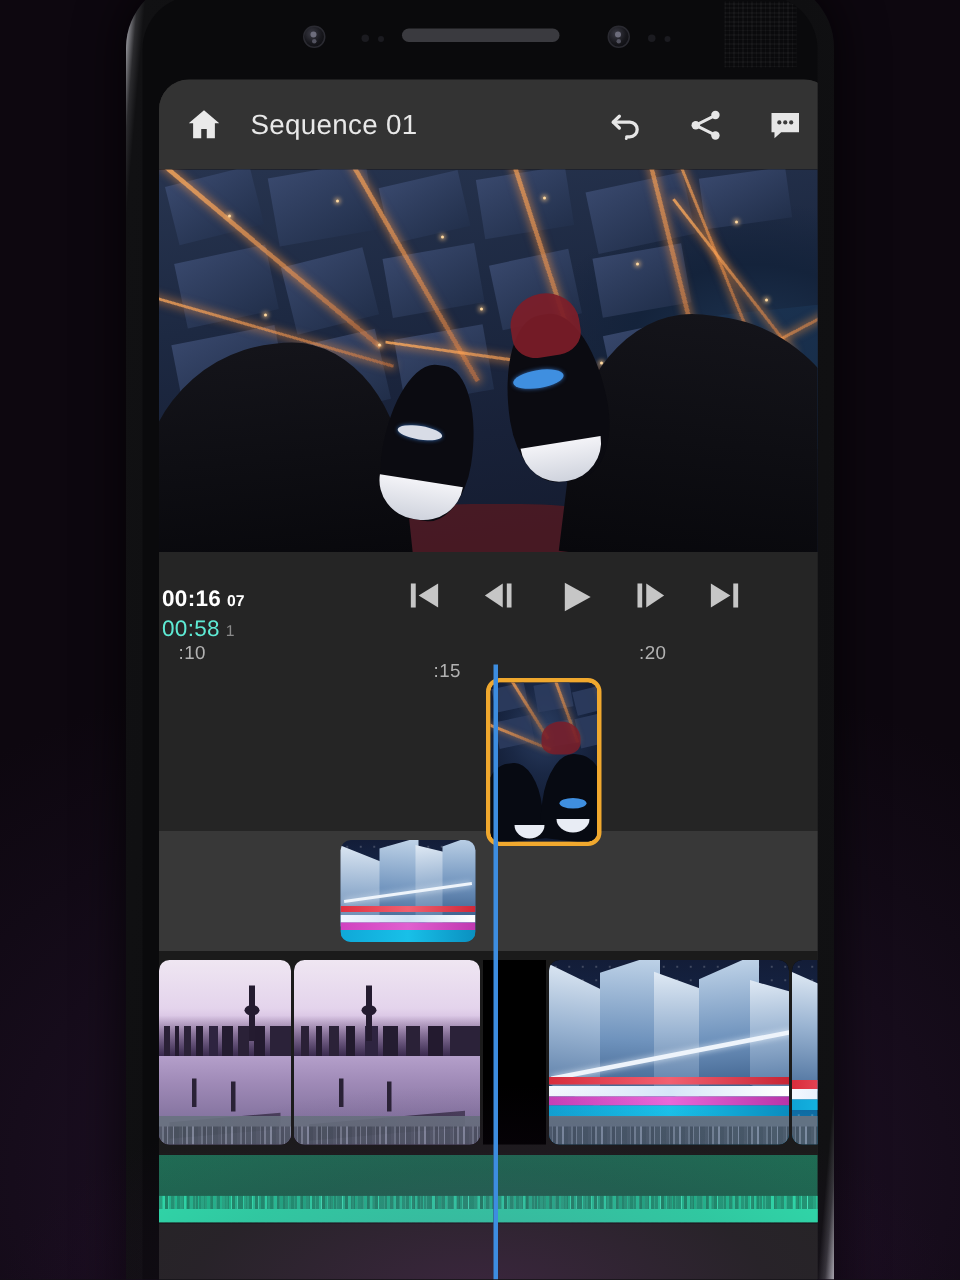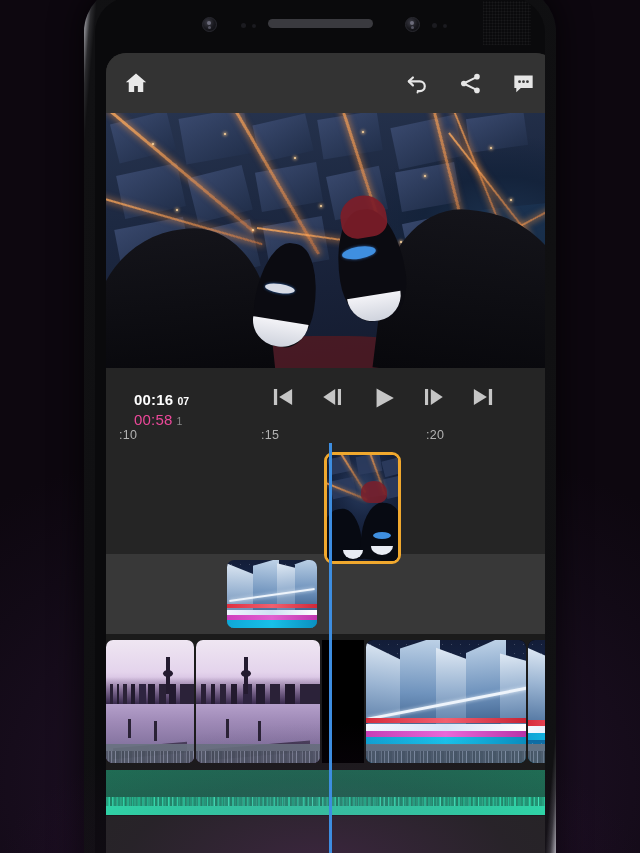--- a/index.html
+++ b/index.html
@@ -239,28 +239,28 @@
   
   #transport {
     position: relative;
     height: 58px;
     background: #252525;
     display: flex;
     align-items: center;
   }
   #timecodes {
     width: 130px;
-    padding-left: 28px;
+    padding-left: 2px;
     line-height: 1.25;
     margin-top: 25px;
   }
   .tc-row { white-space: nowrap; }
   .tc-main { color: #ffffff; font-size: 15px; font-weight: bold; letter-spacing: .2px; }
   .tc-main-frames { color: #ffffff; font-size: 10.5px; font-weight: bold; margin-left: 4px; }
-  .tc-sub { color: #ec4899; font-size: 15px; letter-spacing: .2px; }
+  .tc-sub { color: #5eead4; font-size: 15px; letter-spacing: .2px; }
   .tc-sub-frames { color: #8a8a8a; font-size: 10.5px; margin-left: 4px; }
   #transport-buttons {
     flex: 1;
     display: flex;
     align-items: center;
     justify-content: center;
     gap: 24px;
     padding-right: 26px;
   }
   .tbtn { width: 26px; height: 26px; display: block; }
@@ -579,20 +579,21 @@
       <div id="notch-tex"></div>
 
       <div id="screen">
 
         <div id="appbar">
           <span id="home-icon">
             <svg viewBox="0 0 24 24" width="26" height="26">
               <path d="M12 3.2 2.6 11.2h2.7v9.2h5.0v-5.6h3.4v5.6h5.0v-9.2h2.7z" fill="#e9e9e9"></path>
             </svg>
           </span>
+          <span id="seq-title">Sequence 01</span>
 
           <div id="appbar-actions">
             <span class="bar-icon">
               <svg viewBox="0 0 24 24" width="25" height="25">
                 <path d="M7.6 6.2 3.6 10l4.0 3.8" fill="none" stroke="#e6e6e6" stroke-width="2.1" stroke-linecap="round" stroke-linejoin="round"></path>
                 <path d="M3.9 10h10.4a4.7 4.7 0 0 1 0 9.4h-2.0" fill="none" stroke="#e6e6e6" stroke-width="2.1" stroke-linecap="round"></path>
                 <circle cx="12.0" cy="20.6" r="0.9" fill="#e6e6e6"></circle>
               </svg>
             </span>
             <span class="bar-icon">
@@ -710,21 +711,21 @@
               <svg viewBox="0 0 24 24" width="26" height="26">
                 <path d="M3.6 4.6 15.6 12 3.6 19.4z" fill="#c6c6c6"></path>
                 <rect x="17.4" y="4.6" width="3.0" height="14.8" fill="#c6c6c6"></rect>
               </svg>
             </span>
           </div>
         </div>
 
         <div id="ruler">
           <span class="ruler-label" style="left:13px;">:10</span>
-          <span class="ruler-label" style="left:155px;">:15</span>
+          <span class="ruler-label" style="left:183px;margin-top:12px;">:15</span>
           <span class="ruler-label" style="left:320px;">:20</span>
           <span id="playhead-ruler"></span>
         </div>
 
         <div id="timeline">
 
 
           <div id="v2-track">
             <div id="v2-clip">
               <div class="thumb art-blue-arch">

